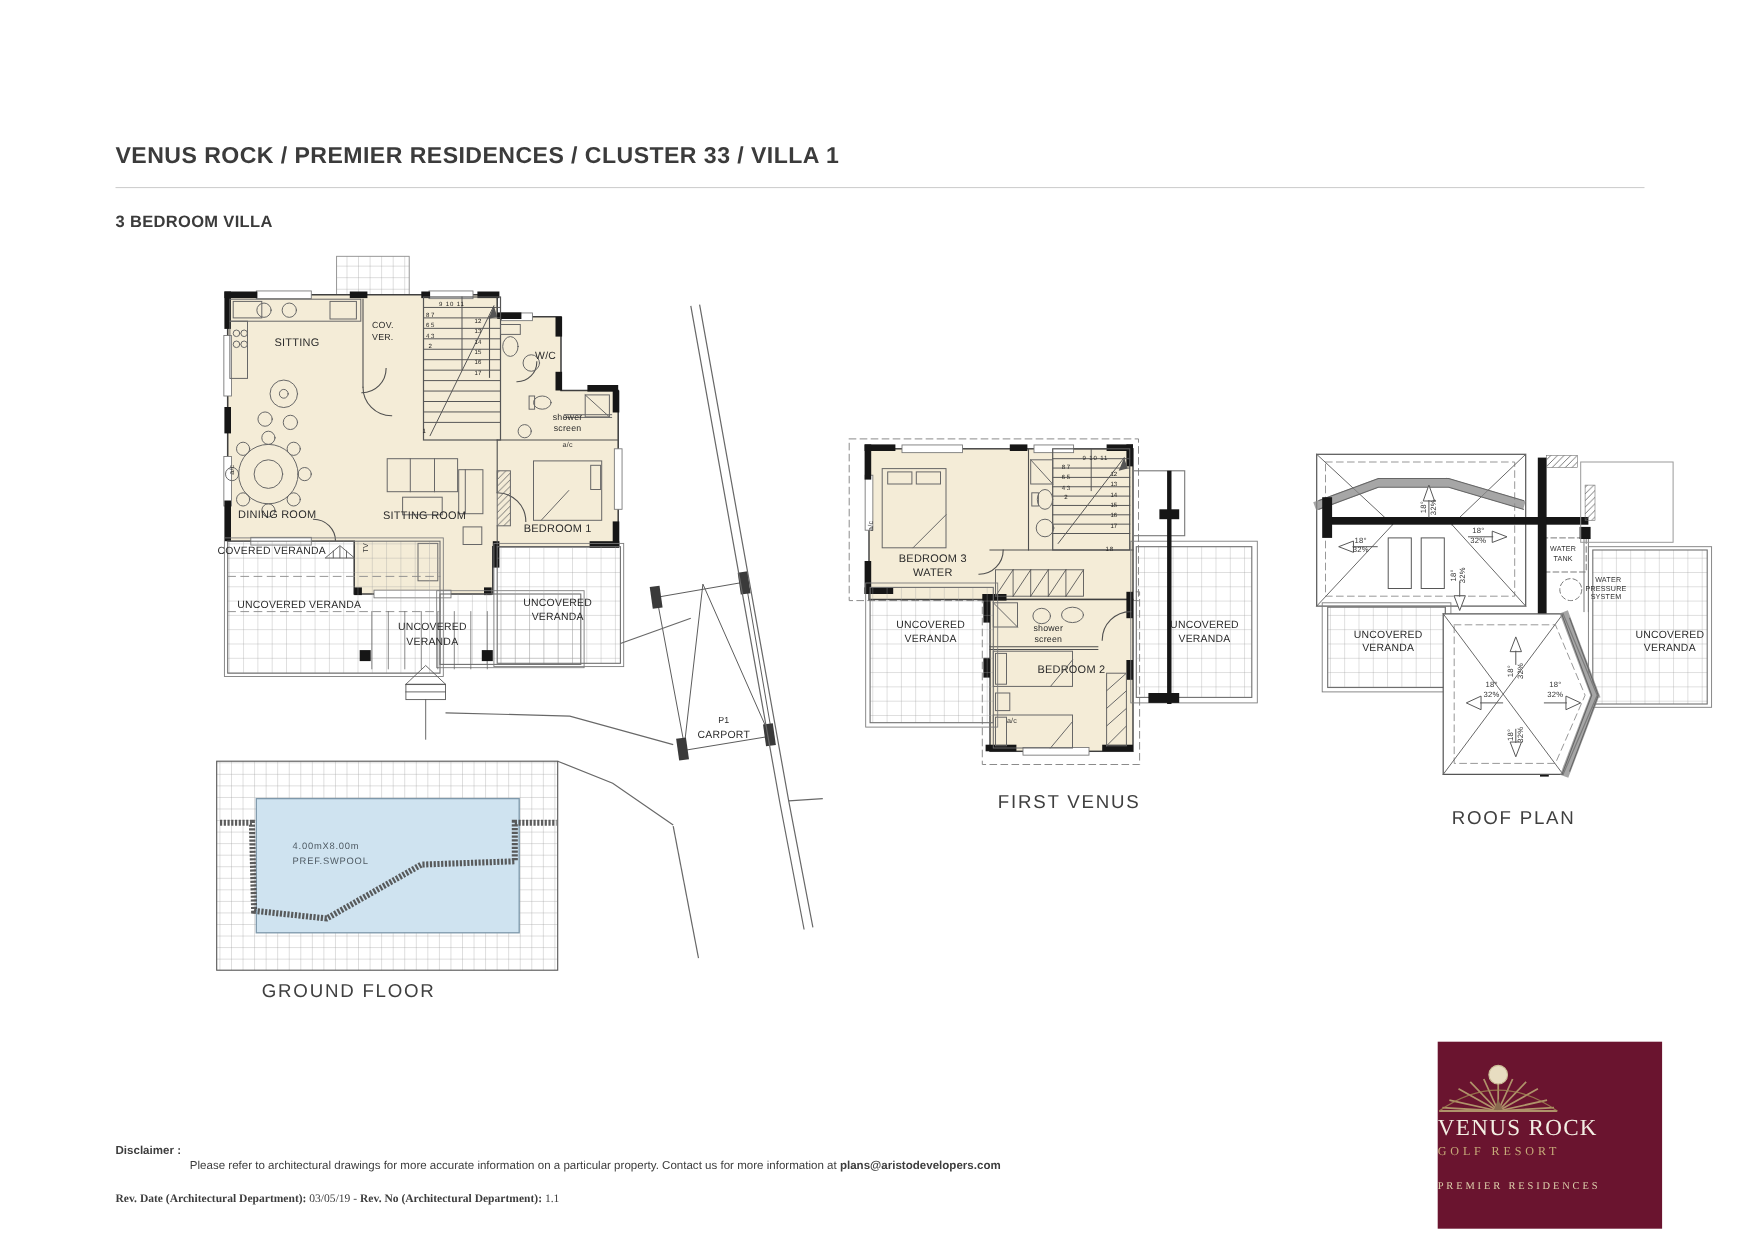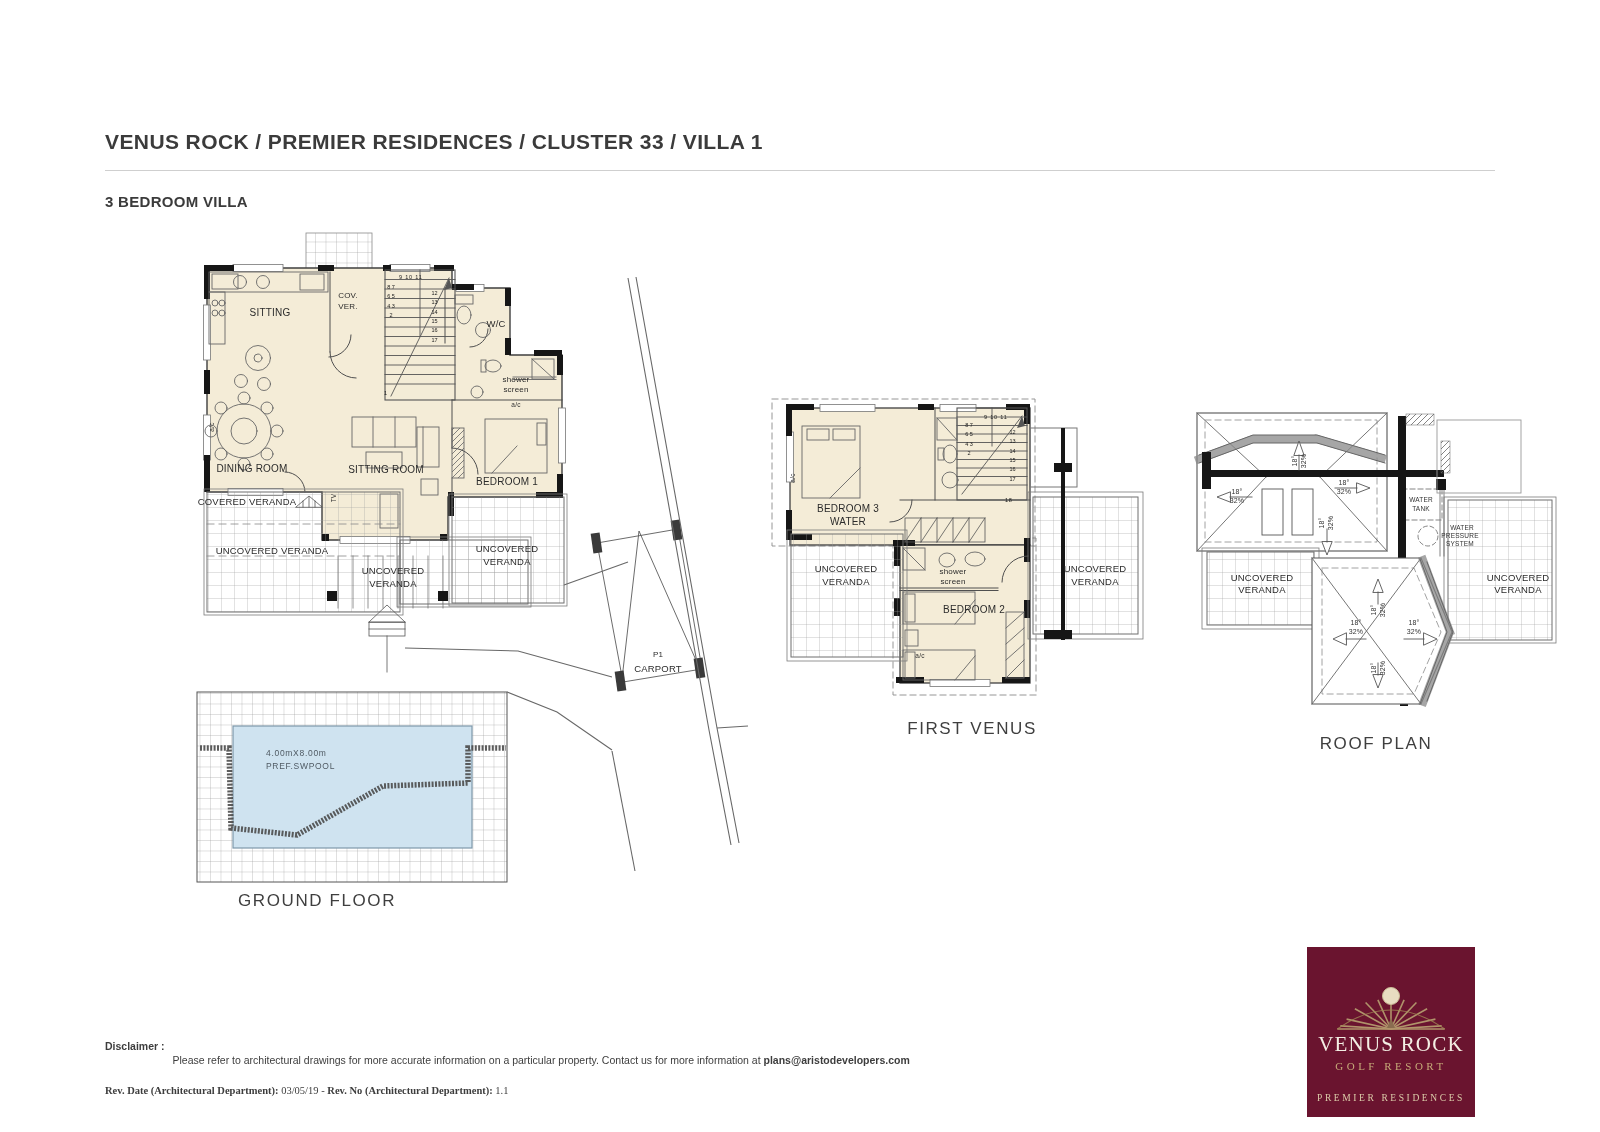--- a/index.html
+++ b/index.html
@@ -11,34 +11,34 @@
   .header-sub{position:absolute;left:105px;top:193px;font-size:15px;font-weight:bold;
         color:#3b3b3b;letter-spacing:.3px;}
   .plan-svg{position:absolute;left:0;top:0;}
   .lbl{position:absolute;transform:translate(-50%,-50%);font-size:10px;color:#2b2b2b;
         white-space:nowrap;letter-spacing:.2px;line-height:1.25;text-align:center;}
   .s9{font-size:9.5px;}
   .s8{font-size:8px;}
   .s65{font-size:6.5px;color:#333;}
   .s17{font-size:17px;letter-spacing:1.6px;color:#3f3f3f;}
   .vert{transform:translate(-50%,-50%) rotate(-90deg);}
-  .pool-lbl{position:absolute;transform:none;font-size:8.5px;color:#4f5a63;letter-spacing:.7px;white-space:nowrap;}
+  .pool-lbl{position:absolute;transform:none;font-size:8.5px;color:#4f5a63;letter-spacing:.7px;white-space:nowrap;margin-top:16px;}
   .stcol{position:absolute;font-size:5.5px;line-height:1.7;color:#222;width:10px;
         text-align:center;white-space:normal;}
   .stw{width:13px;}
   .strow{position:absolute;font-size:5.5px;color:#222;letter-spacing:.8px;white-space:nowrap;}
   .slope{font-size:7px;line-height:1.25;color:#333;letter-spacing:.2px;}
   .slope div{text-align:center;}
   .disc{position:absolute;left:105px;top:1039px;font-size:10.5px;color:#3d3d3d;
         display:flex;gap:8px;line-height:1.35;}
   .disc b{font-weight:bold;white-space:nowrap;}
   .rev{position:absolute;left:105px;top:1085px;font-size:10.5px;color:#3d3d3d;font-family:Liberation Serif, serif;}
   .rev b{font-weight:bold;}
-  .logo{position:absolute;left:1307px;top:947px;width:168px;height:170px;background:#6a142f;
-        display:flex;flex-direction:column;align-items:center;box-sizing:border-box;padding-top:36px;}
+  .logo{position:absolute;left:1307px;top:947px;width:204px;height:170px;background:#6a142f;
+        display:flex;flex-direction:column;align-items:flex-start;box-sizing:border-box;padding-top:17px;}
   .logo-brand{font-family:"Liberation Serif",serif;font-size:21px;color:#f3eee3;letter-spacing:1.2px;margin-top:1px;}
   .logo-division{font-family:"Liberation Serif",serif;font-size:11px;color:#c6ab79;letter-spacing:3.5px;margin-top:3px;}
   .logo-tagline{font-family:"Liberation Serif",serif;font-size:9.5px;color:#dccdaa;letter-spacing:2.6px;margin-top:21px;}
 </style>
 </head>
 <body>
 
 <div class="page">
 
   <svg class="plan-svg" width="1600" height="1132" viewBox="0 0 1600 1132">

